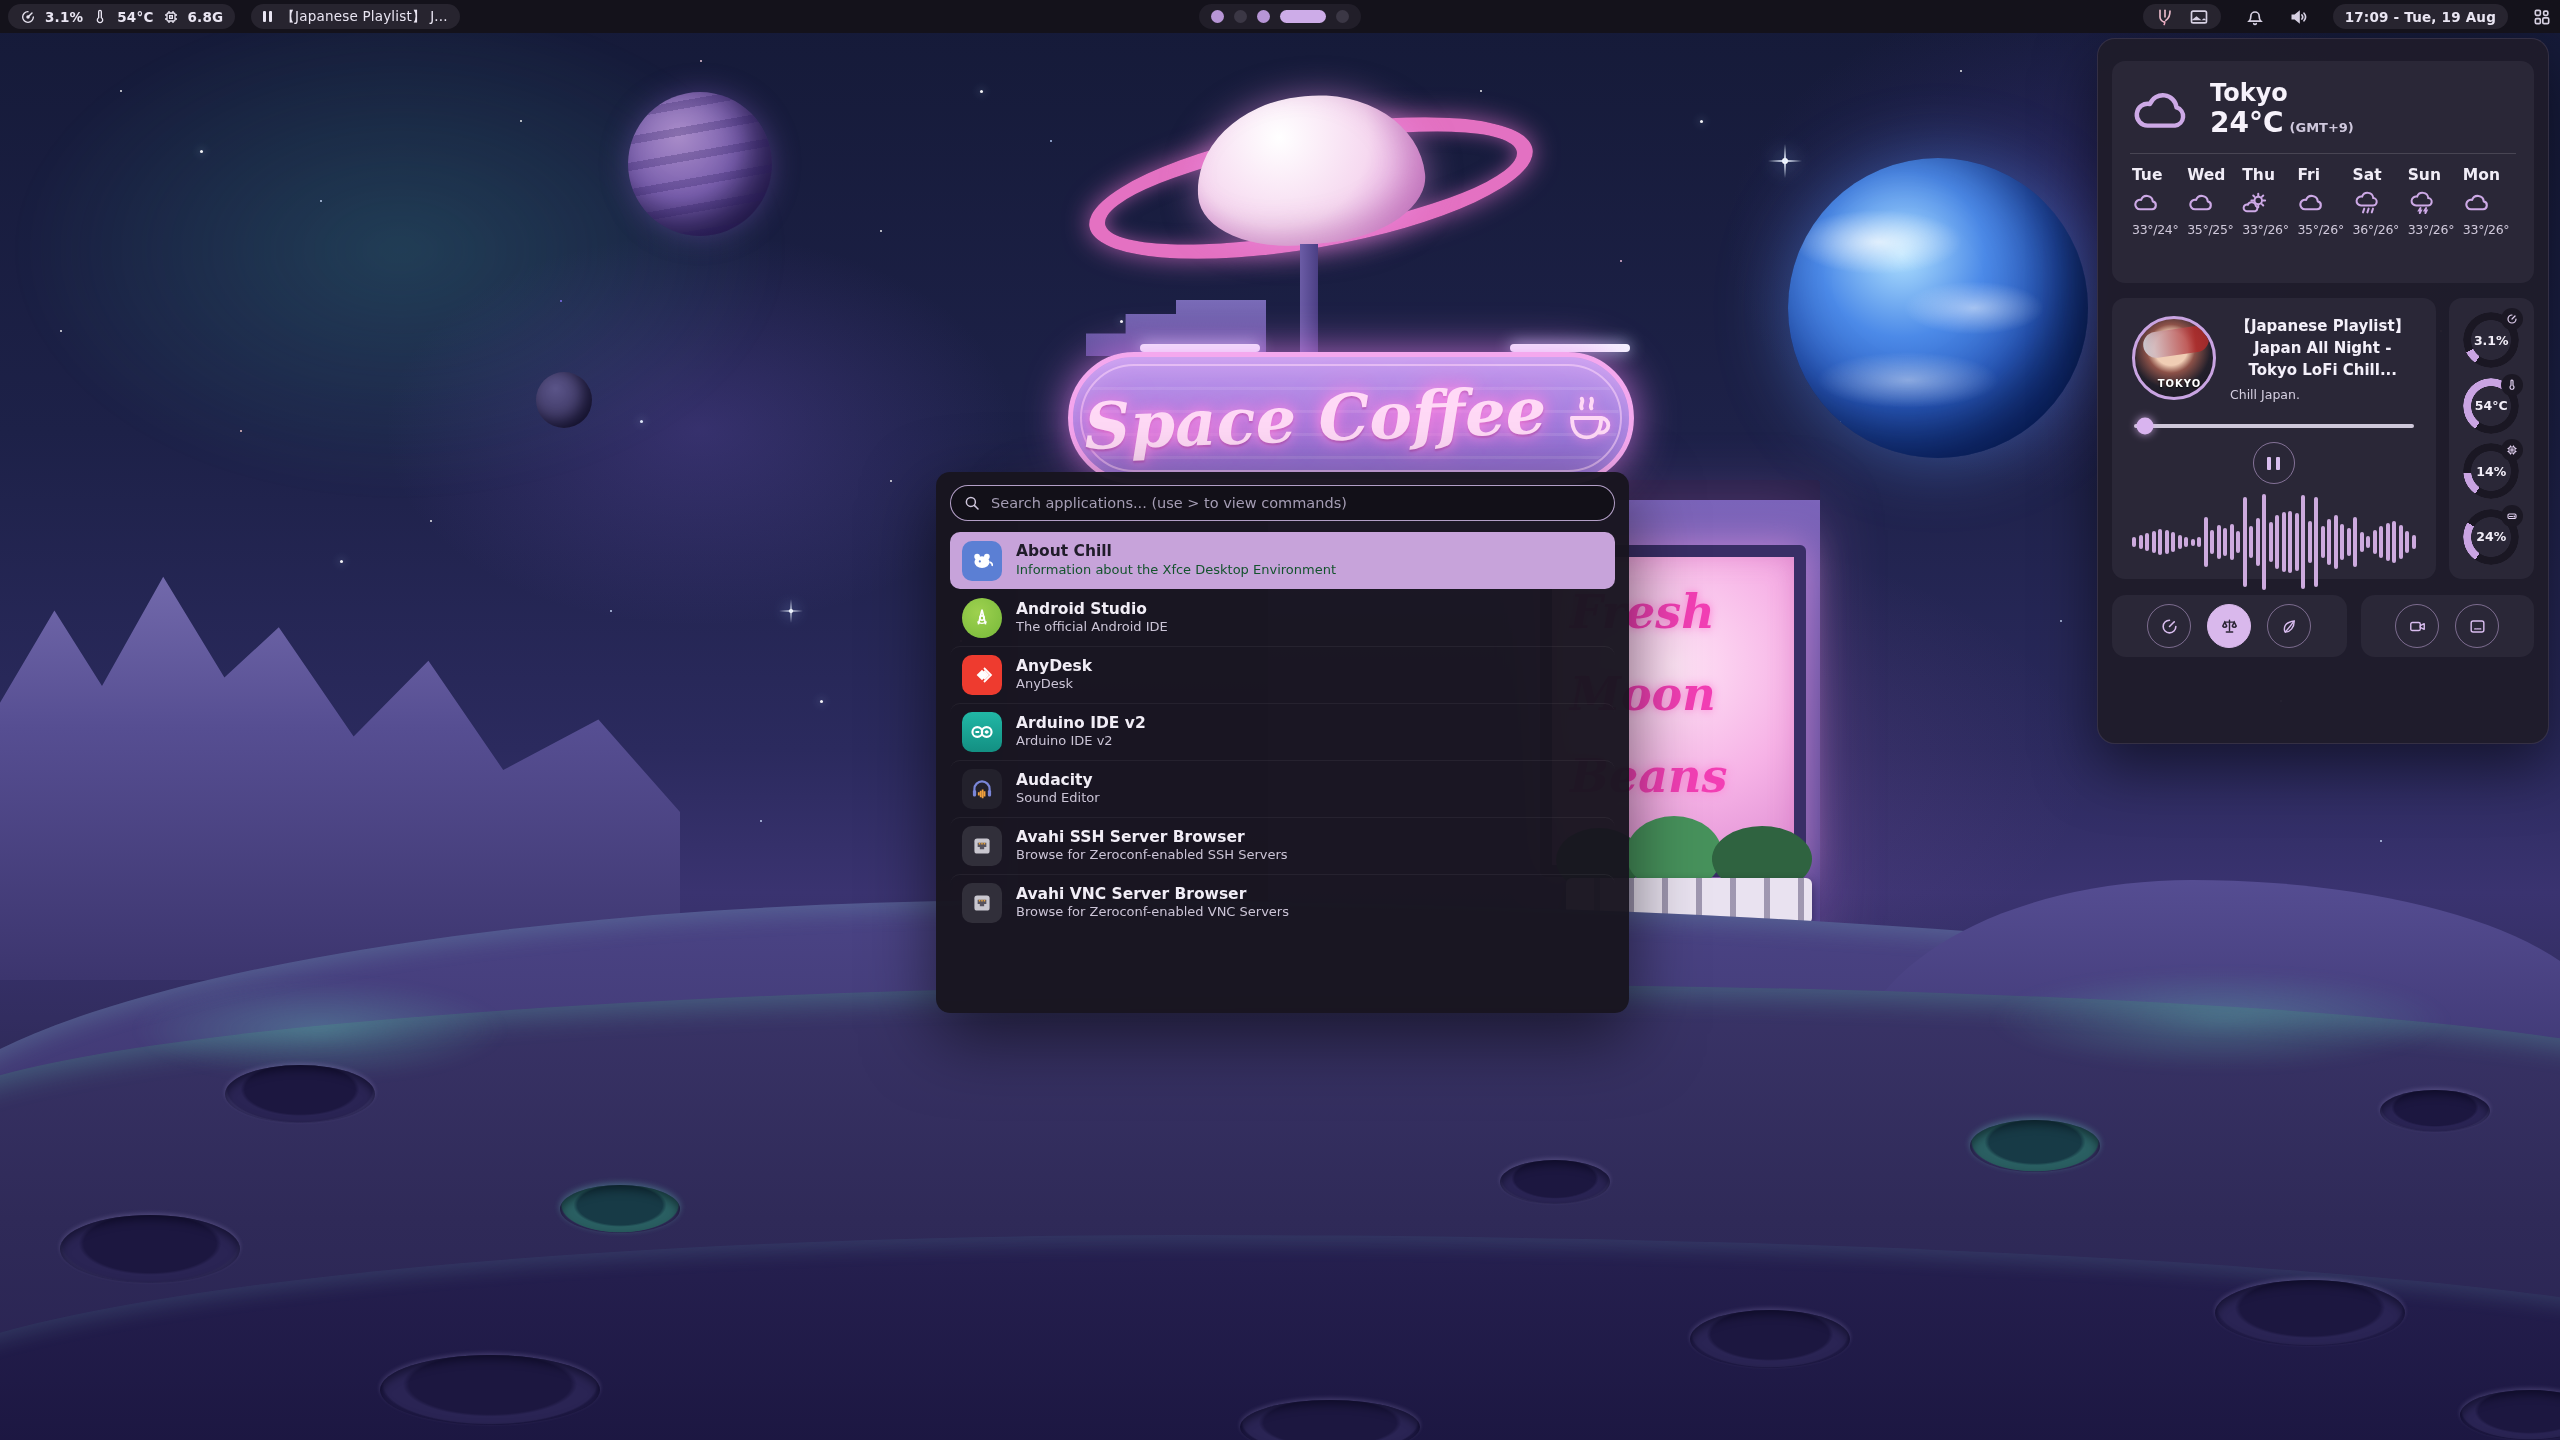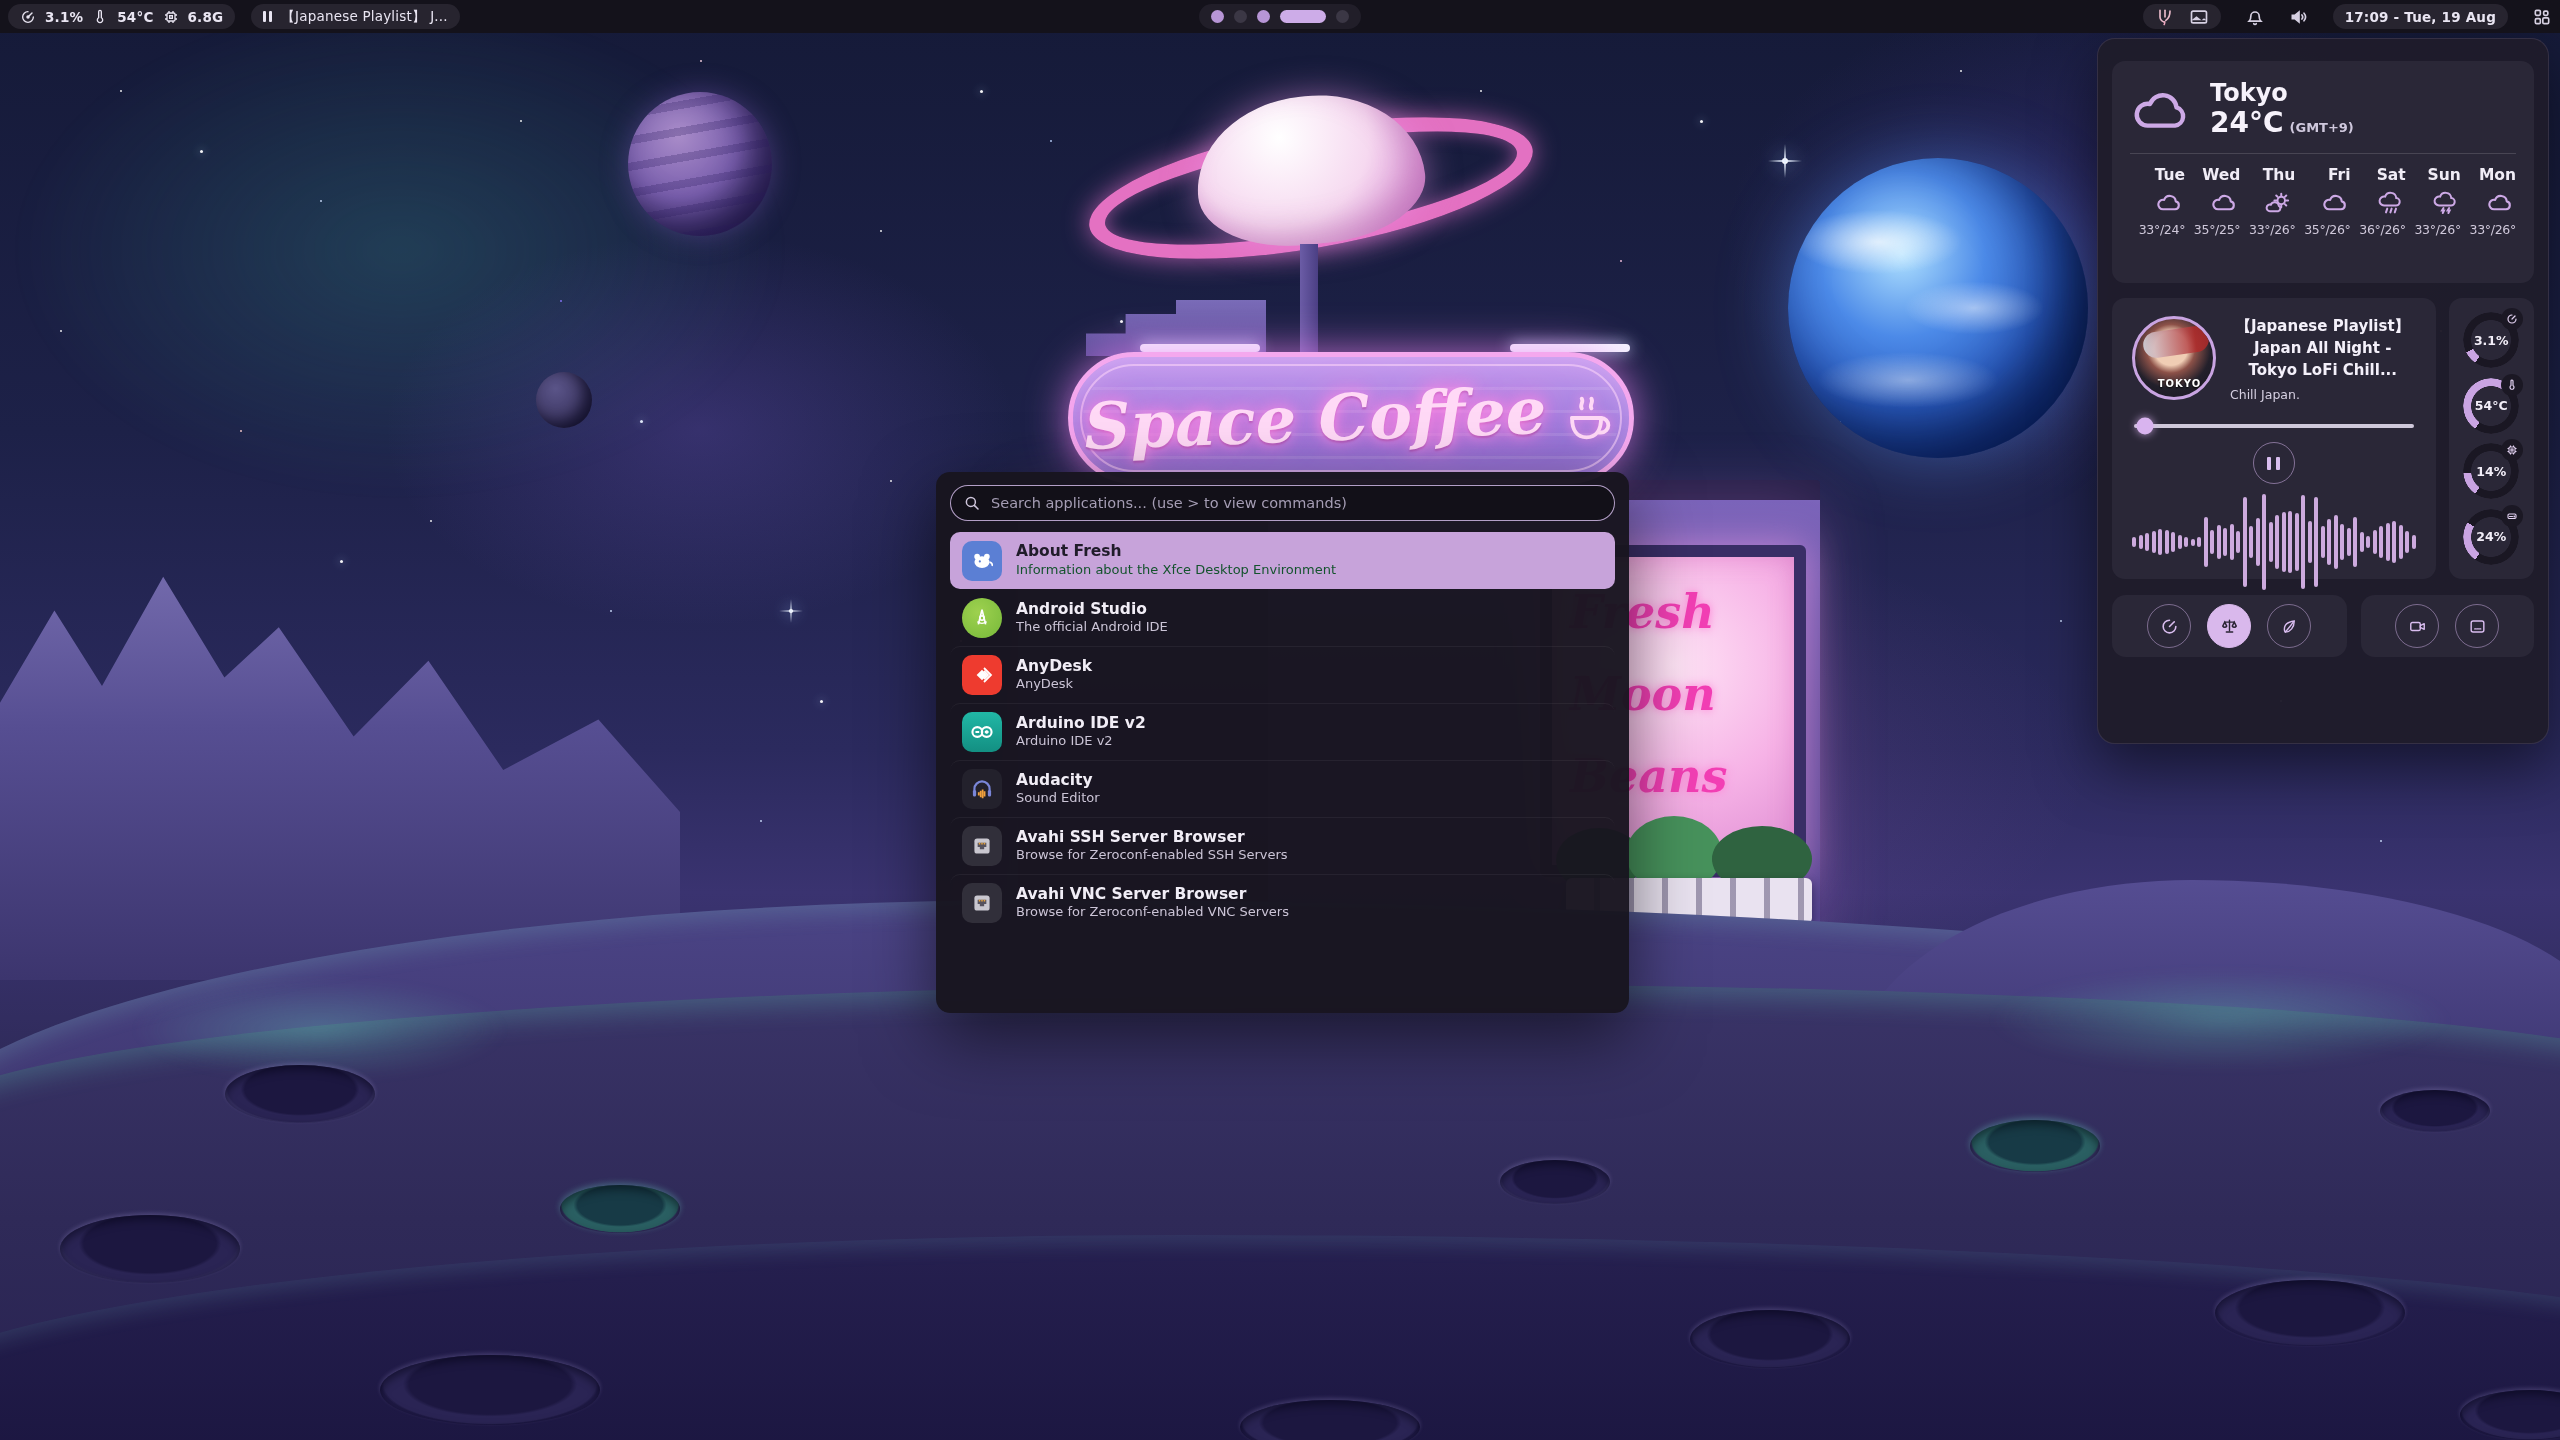--- a/index.html
+++ b/index.html
@@ -153,21 +153,21 @@
   .cbtn{width:34px;height:34px;border-radius:50%;border:1px solid rgba(205,175,230,.55);display:flex;
     align-items:center;justify-content:center;color:#d9bdef;background:transparent;}
   .cbtn svg{width:17px;height:17px;}
   .weather{height:222px;padding:20px 18px 14px;margin-bottom:15px;}
   .w-top{display:flex;align-items:center;gap:16px;}
   .w-city{font-size:24px;font-weight:bold;color:#f6f2fb;line-height:1.05;}
   .w-temp{font-size:28px;font-weight:bold;color:#f6f2fb;}
   .w-tz{font-size:13px;font-weight:bold;color:#cfc8dd;margin-left:6px;}
   .w-div{height:1px;background:rgba(255,255,255,.14);margin:14px 0 12px;}
   .w-row{display:flex;}
-  .w-col{flex:1;display:flex;flex-direction:column;align-items:flex-end;gap:4px;padding-left:2px;}
+  .w-col{flex:1;display:flex;flex-direction:column;align-items:flex-start;gap:4px;padding-left:2px;}
   .w-day{font-size:15.5px;font-weight:bold;color:#f0ecf6;}
   .w-ic{width:30px;height:30px;color:#cda9e6;}
   .w-temps{font-size:12.5px;color:#cfc8da;letter-spacing:-0.3px;}
   .midrow{display:flex;gap:13px;margin-bottom:16px;}
   .player{width:325px;height:281px;padding:18px 20px;position:relative;}
   .p-top{display:flex;gap:14px;}
   .album{width:84px;height:84px;border-radius:50%;border:3px solid #c9a4e2;flex:0 0 auto;position:relative;overflow:hidden;
     background:radial-gradient(circle at 46% 38%,#f0cdb4 0 26%,#8c5148 38%,#23202b 62%,#17141f),
     linear-gradient(135deg,#1b1b24,#30202c 60%,#274a52);}
   .album::before{content:"";position:absolute;left:8px;top:10px;width:66px;height:26px;border-radius:14px;
@@ -358,21 +358,21 @@
         <span class="ic40" style="background:#5b7fd4;">
           <svg width="26" height="26" viewBox="0 0 24 24" fill="#fff">
               <ellipse cx="12" cy="13" rx="7" ry="5.4"></ellipse>
               <circle cx="7.5" cy="8" r="2.6"></circle>
               <circle cx="16.5" cy="8" r="2.6"></circle>
               <circle cx="10" cy="12.4" r="1" fill="#5b7fd4"></circle>
               <path d="M19 13 q3 1 2.4 3.6" stroke="#fff" stroke-width="1.4" fill="none"></path>
             </svg>
         </span>
         <span>
-            <div class="app-name">About Fresh</div>
+            <div class="app-name">About Chill</div>
               <div class="app-desc">Information about the Xfce Desktop Environment</div>
           </span>
       </li>
       <li class="app">
         <span class="ic40" style="background:radial-gradient(circle at 40% 35%,#9ed14f,#77b93a);border-radius:50%;">
           <svg width="22" height="22" viewBox="0 0 24 24" fill="none" stroke="#fff" stroke-width="1.8">
               <path d="M12 3 L16 19 M12 3 L8 19"></path>
               <circle cx="12" cy="12" r="2.4"></circle>
               <path d="M7 16 a8 8 0 0 0 10 0"></path>
             </svg>

